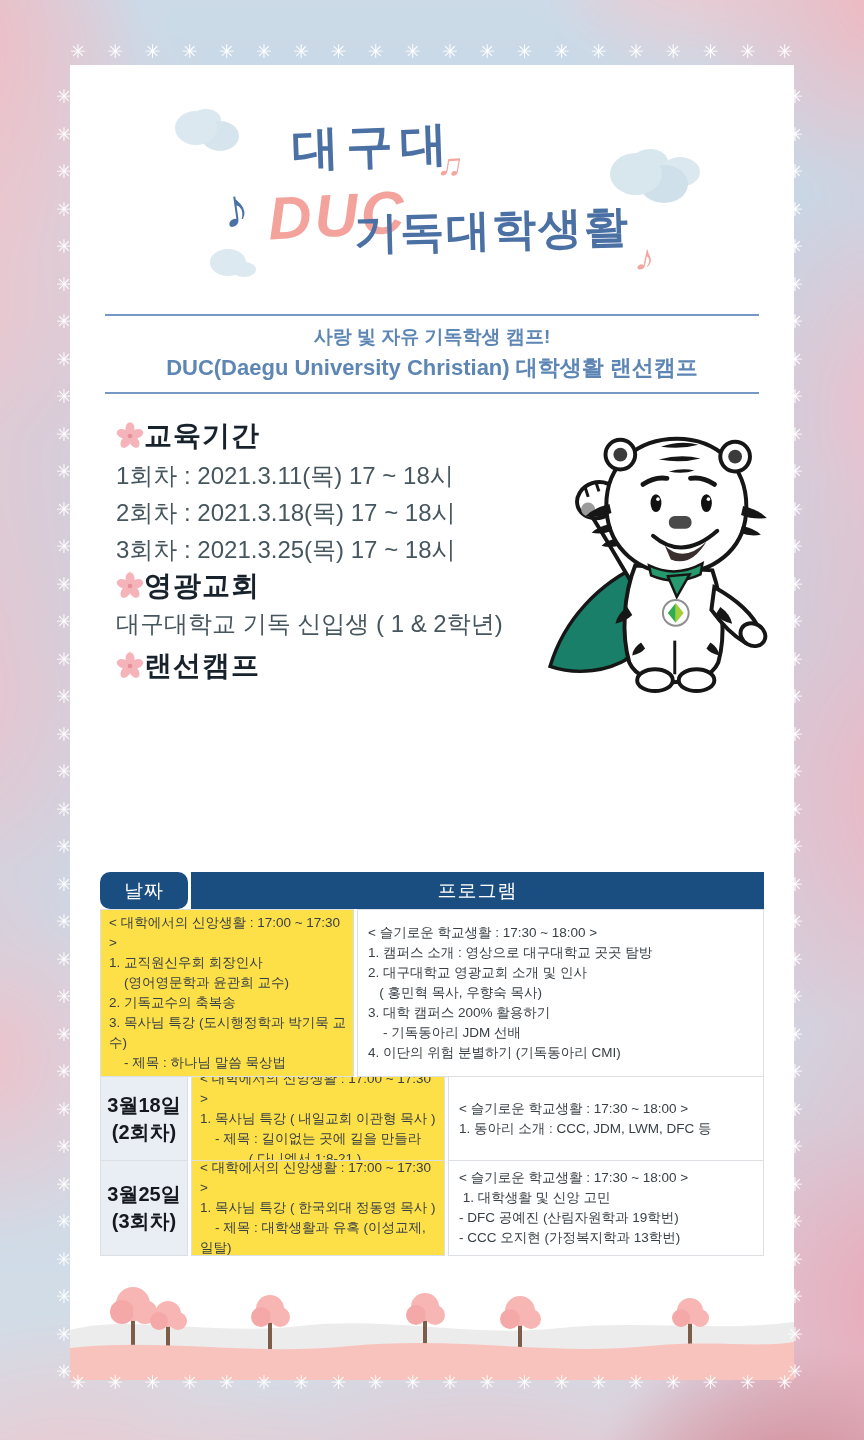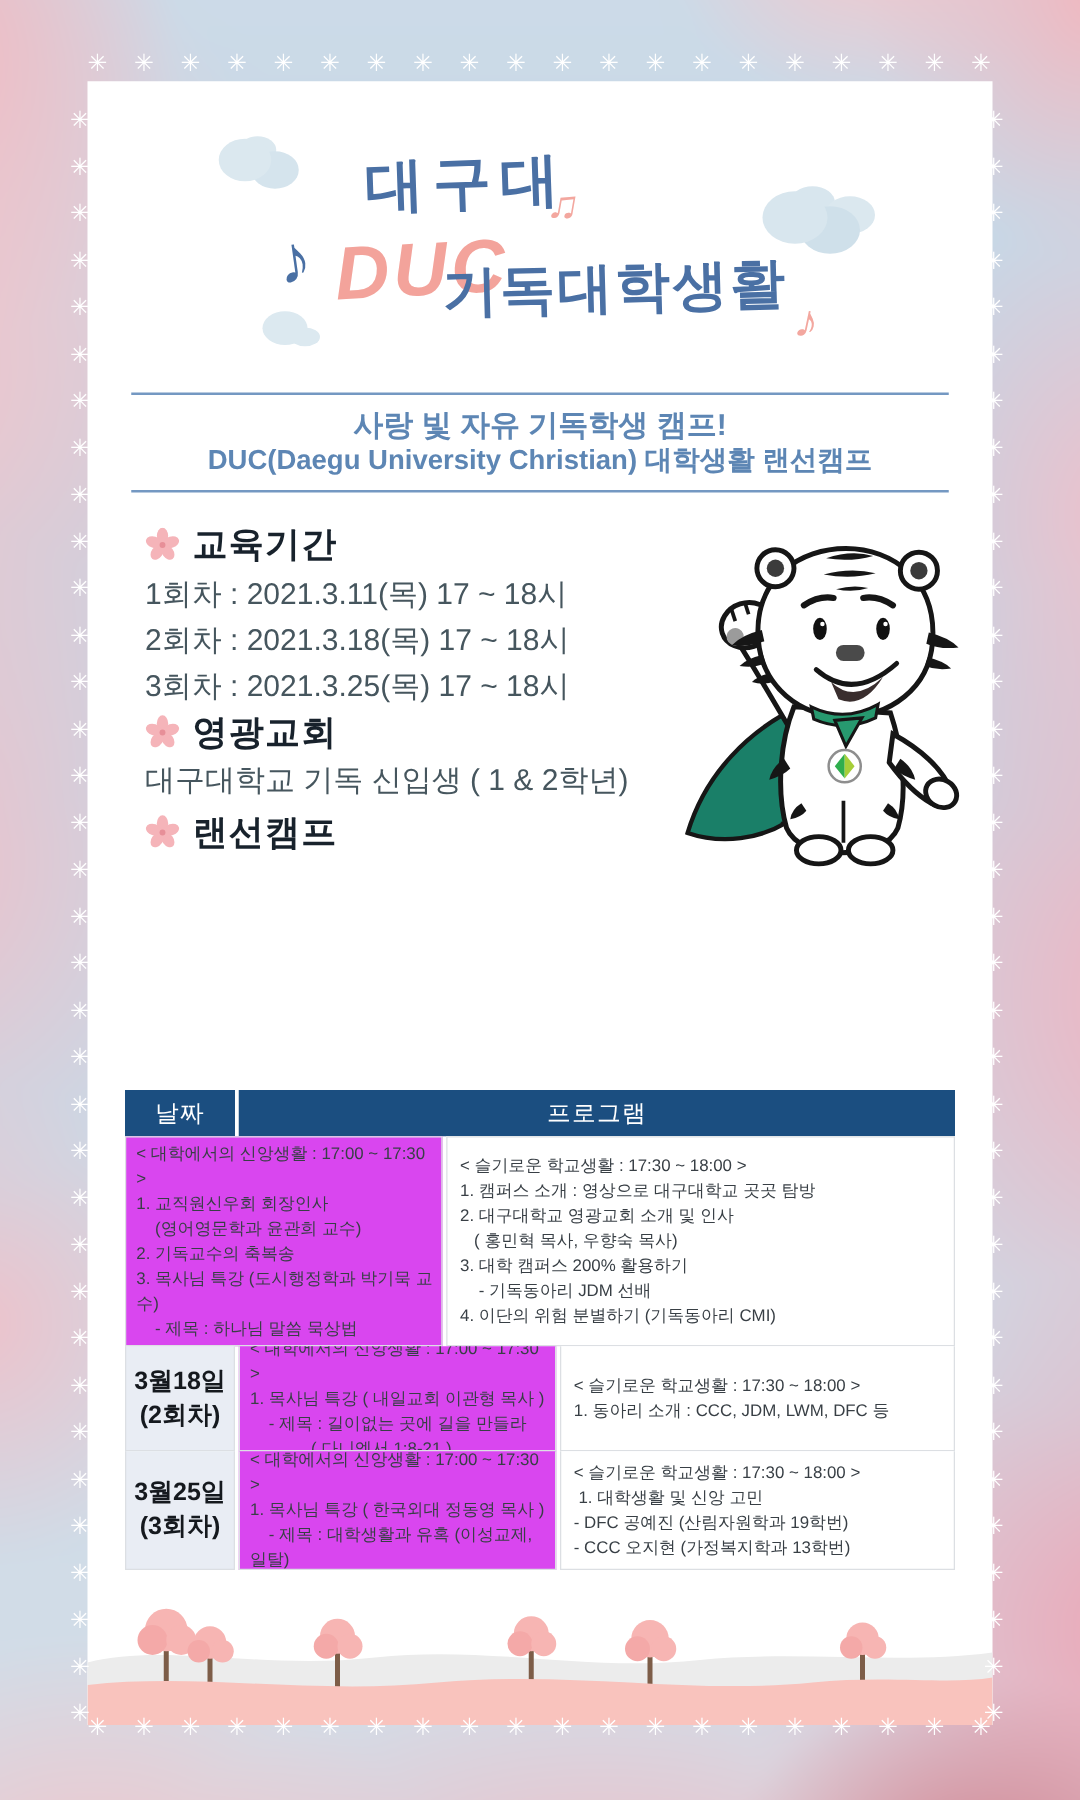--- a/index.html
+++ b/index.html
@@ -37,47 +37,47 @@
   #cloud-c{left:140px;top:184px;width:36px;height:27px;background:#dce9f0;box-shadow:16px 7px 0 -6px #dce9f0;}
   #title-main{position:absolute;left:222px;top:50px;font-size:47px;font-weight:700;letter-spacing:7px;color:#4a70a4;transform:rotate(-2deg);}
   #title-note-top{position:absolute;left:368px;top:80px;font-size:34px;color:#f3a79f;transform:rotate(10deg);}
   #title-note-left{position:absolute;left:152px;top:112px;font-size:54px;color:#4a70a4;transform:rotate(-8deg);}
   #title-duc{position:absolute;left:198px;top:116px;font-size:60px;font-style:italic;font-weight:700;letter-spacing:3px;color:#f3a39b;transform:rotate(-3deg);}
   #title-rest{position:absolute;left:284px;top:136px;font-size:44px;font-weight:700;letter-spacing:2px;color:#4a70a4;transform:rotate(-1.5deg);}
   #title-note-end{position:absolute;left:566px;top:172px;font-size:38px;color:#f3a79f;transform:rotate(12deg);}
 
   .rule{position:absolute;left:35px;width:654px;height:2px;background:#7498c2;}
   #rule-1{top:249px;} #rule-2{top:327px;}
-  #subtitle-1{position:absolute;left:0;top:259px;width:724px;text-align:center;font-size:24px;font-weight:700;color:#5d86b4;}
+  #subtitle-1{position:absolute;left:0;top:259px;width:724px;text-align:center;font-size:19px;font-weight:700;color:#5d86b4;}
   #subtitle-2{position:absolute;left:0;top:288px;width:724px;text-align:center;font-size:22px;font-weight:700;color:#5d86b4;}
 
   
-  .sec-head{position:absolute;display:flex;align-items:center;gap:10px;}
+  .sec-head{position:absolute;display:flex;align-items:center;}
   .sec-head .t{font-size:28px;font-weight:600;color:#18222c;letter-spacing:1px;}
   #sec-period{left:46px;top:352px;} #sec-target{left:46px;top:502px;} #sec-apply{left:46px;top:582px;}
   .pre{white-space:pre-wrap;}
   #period-body{position:absolute;left:46px;top:392px;font-size:24px;line-height:37px;color:#46565e;}
   #target-body{position:absolute;left:46px;top:543px;font-size:24px;color:#46565e;}
   #apply-body{position:absolute;left:32px;top:624px;font-size:21px;line-height:35px;color:#46565e;letter-spacing:-0.3px;}
 
   #mascot{position:absolute;left:452px;top:352px;width:262px;height:282px;}
 
   
   #pill{position:absolute;left:50%;top:753px;transform:translateX(-50%);width:382px;height:42px;border-radius:22px;
         background:#6e94be;color:#ffffff;font-size:25px;font-weight:700;letter-spacing:2px;
         display:flex;align-items:center;justify-content:center;}
   #table{position:absolute;left:30px;top:807px;width:664px;}
   .t-hrow{display:flex;gap:3px;height:37px;}
   .th{background:#1b4e80;color:#fff;font-size:19px;font-weight:500;letter-spacing:1px;display:flex;align-items:center;justify-content:center;}
-  .th-date{width:88px;} .th-prog{flex:1;}
+  .th-date{width:88px;border-radius:10px;} .th-prog{flex:1;}
   .t-row{display:flex;gap:3px;}
   .t-row + .t-row .cell{border-top:none;}
   .cell{border:1px solid #dcdfe3;box-sizing:border-box;display:flex;align-items:center;overflow:hidden;}
   .c-date{width:88px;background:#e9edf4;justify-content:center;text-align:center;font-size:20px;font-weight:700;line-height:27px;color:#15191e;}
-  .c-p1{width:254px;background:#d946ef;padding:6px 2px 6px 8px;}
+  .c-p1{width:254px;background:#fde047;padding:6px 2px 6px 8px;}
   .c-p2{flex:1;background:#fff;padding:6px 2px 6px 10px;}
   .c-p1 .pre,.c-p2 .pre{font-size:13.5px;line-height:20px;color:#383f45;}
   #row-0 .cell{height:168px;} #row-1 .cell{height:84px;} #row-2 .cell{height:95px;}
 
   
   #logo{position:absolute;left:50%;top:1203px;transform:translateX(calc(-50% + 18px));display:flex;align-items:center;gap:9px;z-index:6;}
   #logo-kr{font-size:23px;font-weight:700;color:#121212;letter-spacing:1px;line-height:24px;}
   #logo-en{font-size:10.5px;font-weight:700;color:#1c1c1c;letter-spacing:0.6px;line-height:13px;}
   #scene{position:absolute;left:0;top:1219px;width:724px;height:96px;z-index:4;}
 </style>

